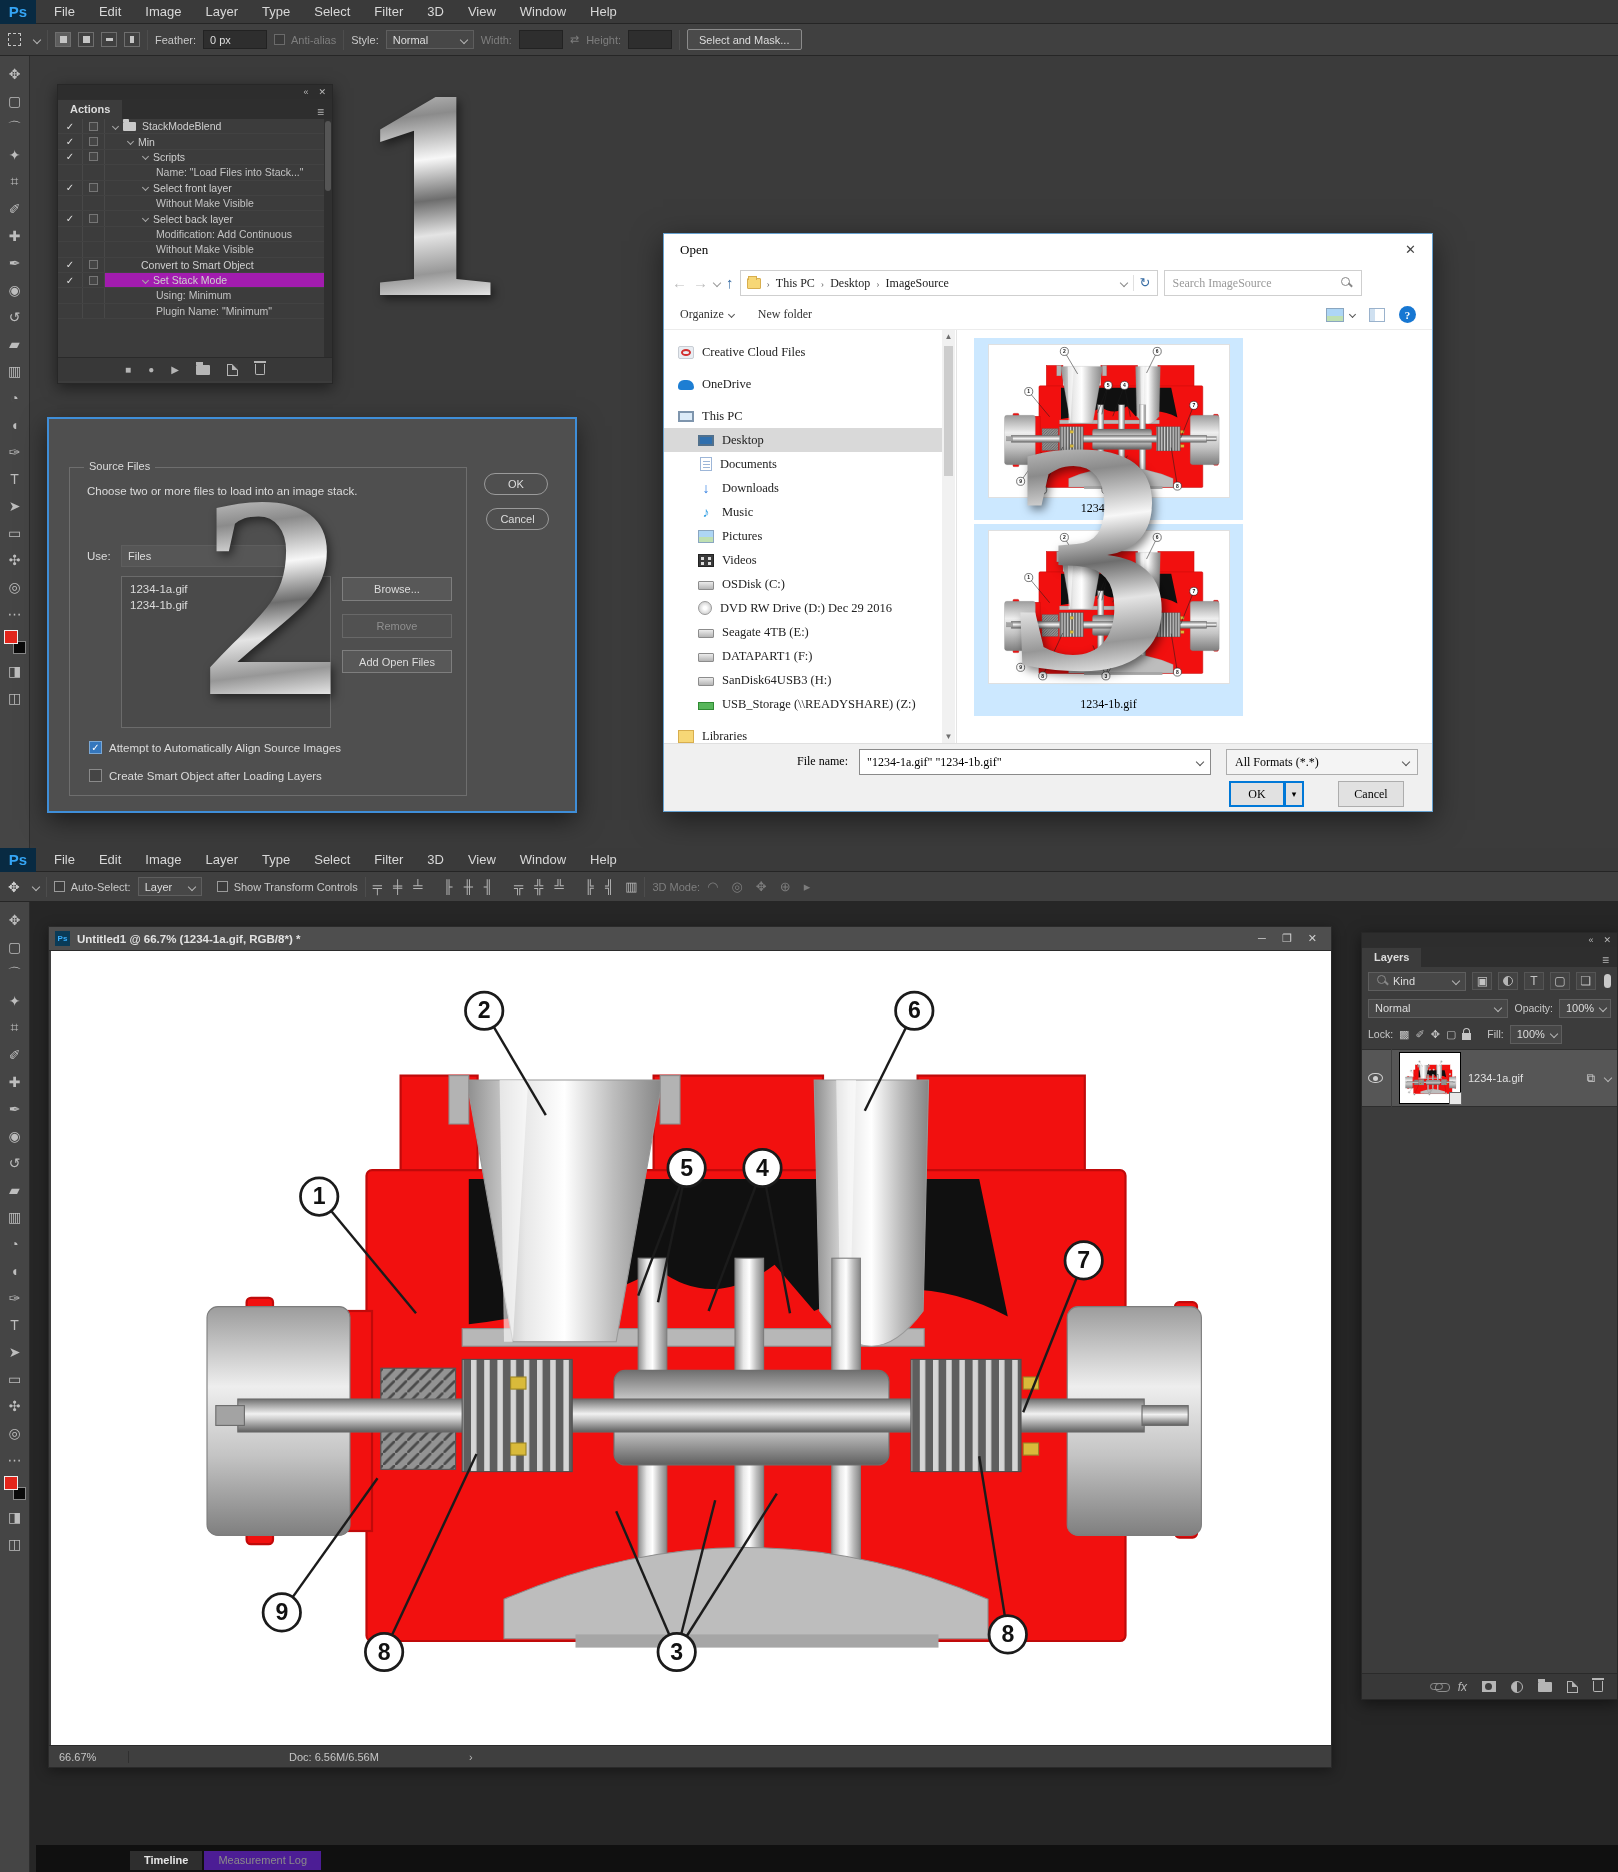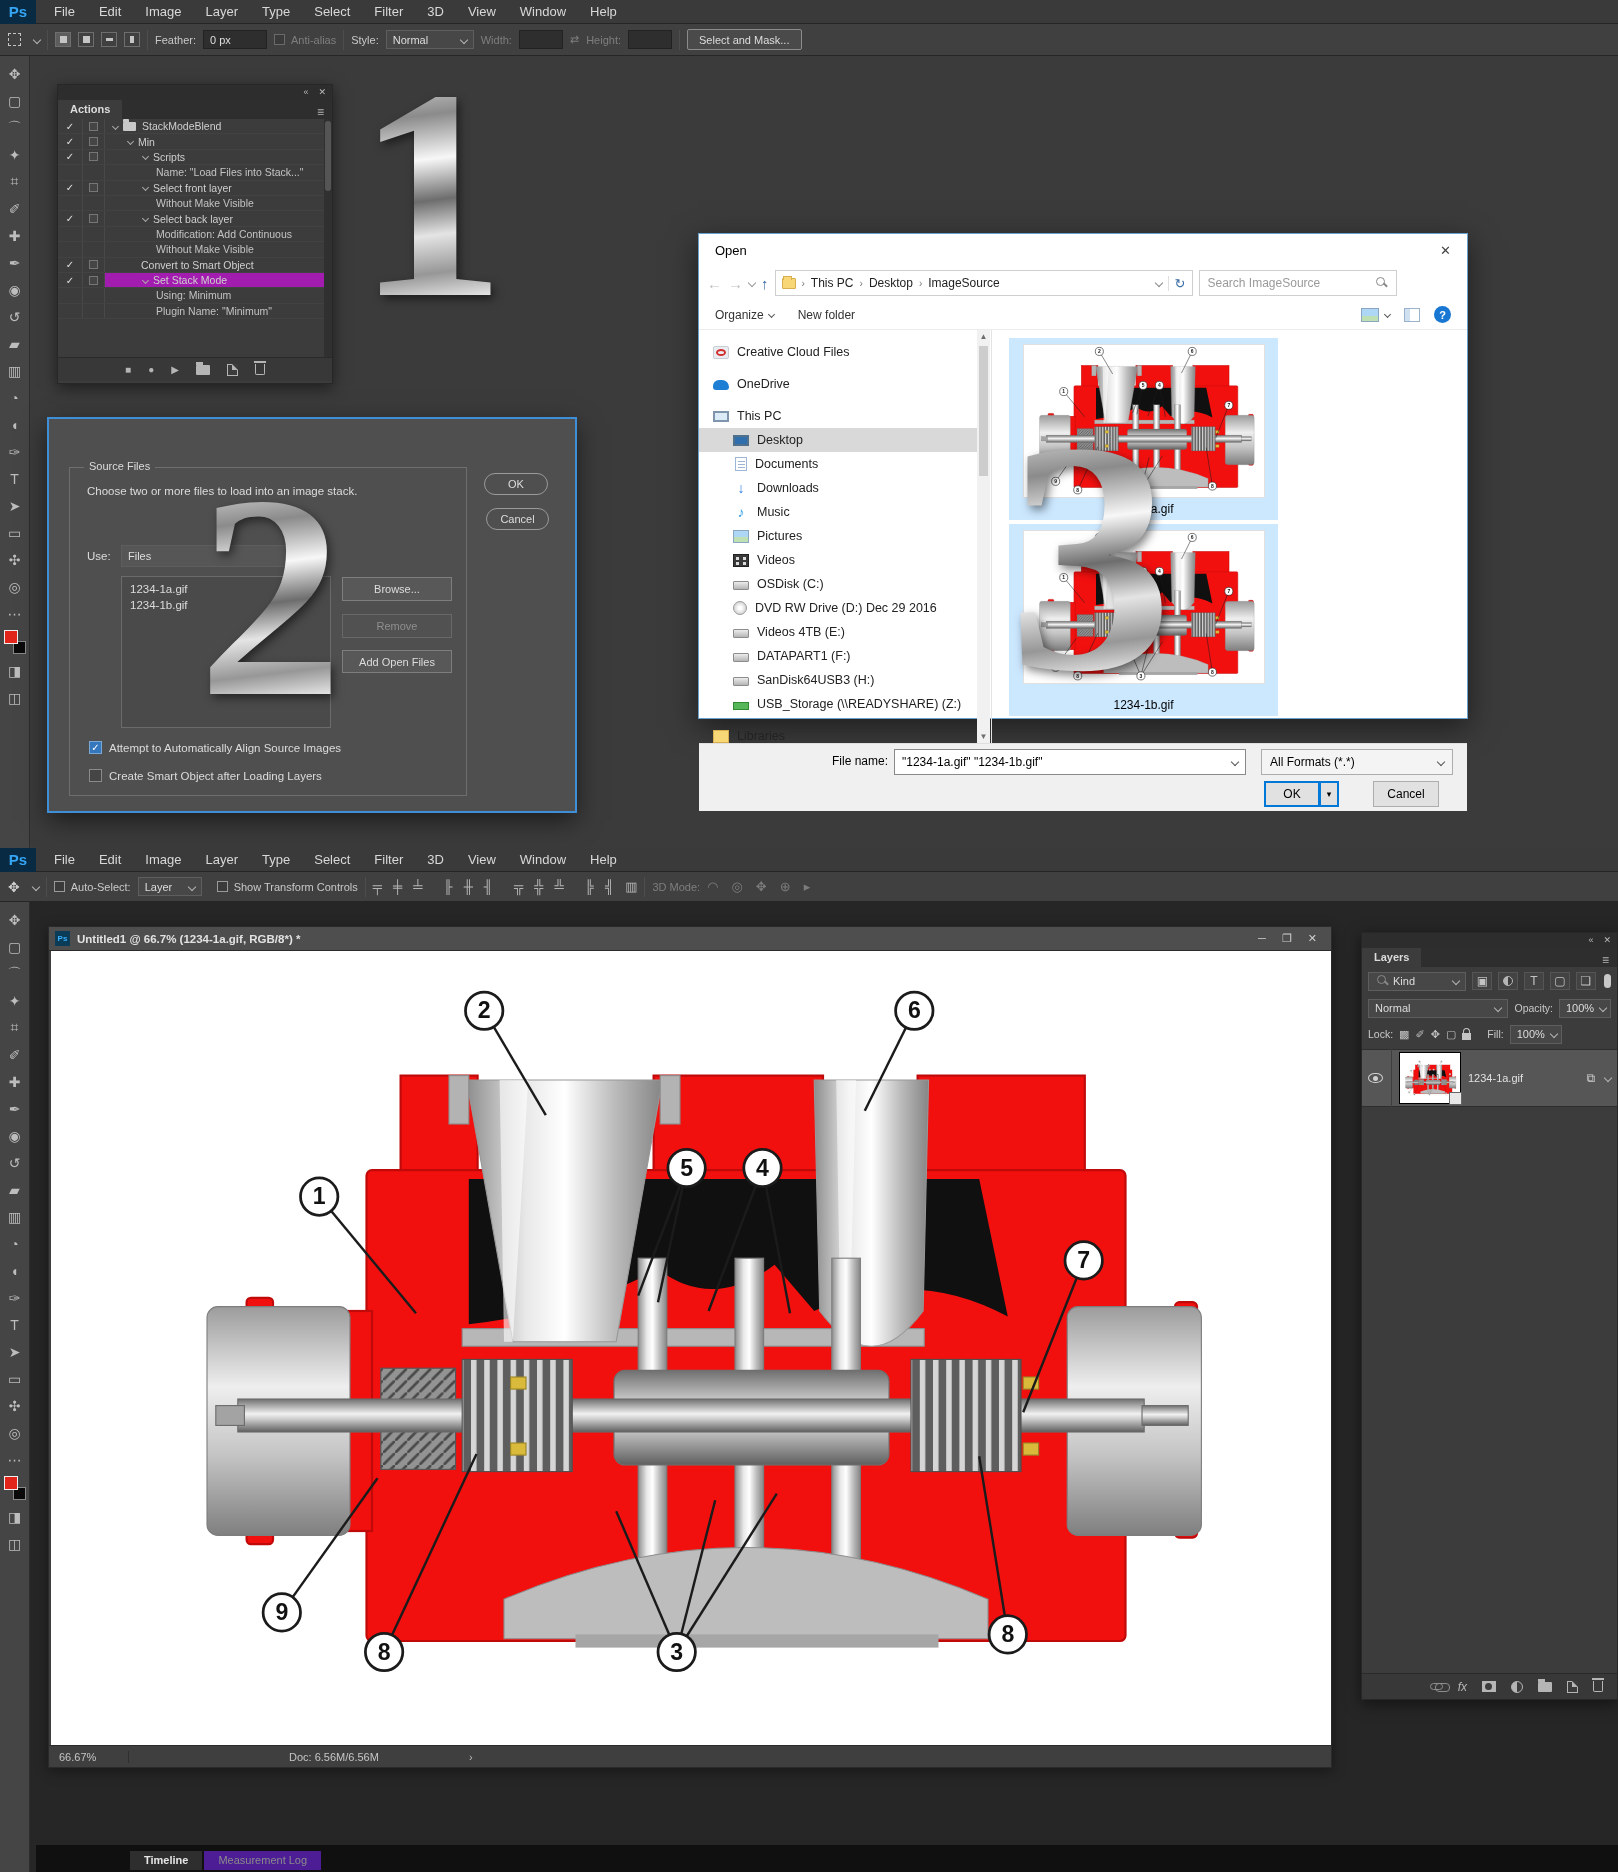--- a/index.html
+++ b/index.html
@@ -526,21 +526,21 @@
         <span>Attempt to Automatically Align Source Images</span>
     </div>
     <div class="abs" style="left:40px;top:350px;display:flex;align-items:center;font-size:11.5px;color:#dcdcdc;">
       <span class="wcheck"></span>
         <span>Create Smart Object after Loading Layers</span>
     </div>
   </div>
 
   <div class="abs chrome" style="left:198px;top:452px;font-size:290px;">2</div>
 
-  <div class="abs opendlg" id="open-dialog" style="left:698px;top:233px;width:770px;height:486px;">
+  <div class="abs opendlg" id="open-dialog" style="left:663px;top:233px;width:770px;height:579px;font-family:Liberation Serif, serif;">
     <div class="titlebar">
       <span>Open</span>
       <span style="margin-left:auto;color:#444;font-size:13px;">✕</span>
     </div>
     <div class="navrow">
       <span class="navarrow">←</span>
       <span class="navarrow">→</span>
       <span class="chev" style="border-color:#9a9a9a;margin-left:0;"></span>
       <span class="navarrow en" style="color:#3a6ea5;">↑</span>
       <div class="breadbox" style="width:418px;">
@@ -615,21 +615,21 @@
           <div class="sideitem child">
             <span class="ic ic-disk"></span>
             <span>OSDisk (C:)</span>
           </div>
           <div class="sideitem child">
             <span class="ic ic-dvd"></span>
             <span>DVD RW Drive (D:) Dec 29 2016</span>
           </div>
           <div class="sideitem child">
             <span class="ic ic-disk"></span>
-            <span>Videos 4TB (E:)</span>
+            <span>Seagate 4TB (E:)</span>
           </div>
           <div class="sideitem child">
             <span class="ic ic-disk"></span>
             <span>DATAPART1 (F:)</span>
           </div>
           <div class="sideitem child">
             <span class="ic ic-disk"></span>
             <span>SanDisk64USB3 (H:)</span>
           </div>
           <div class="sideitem child">

